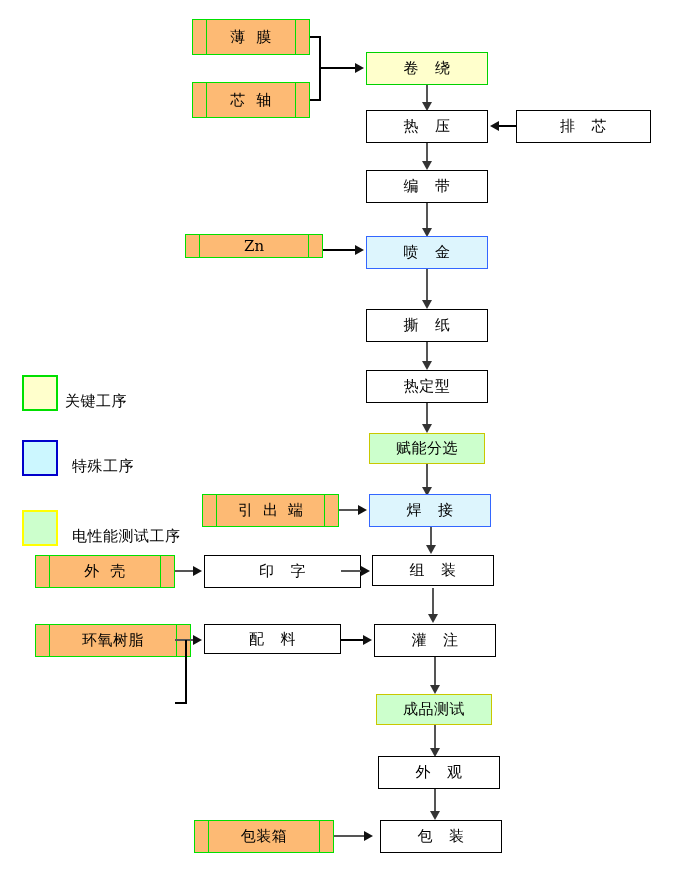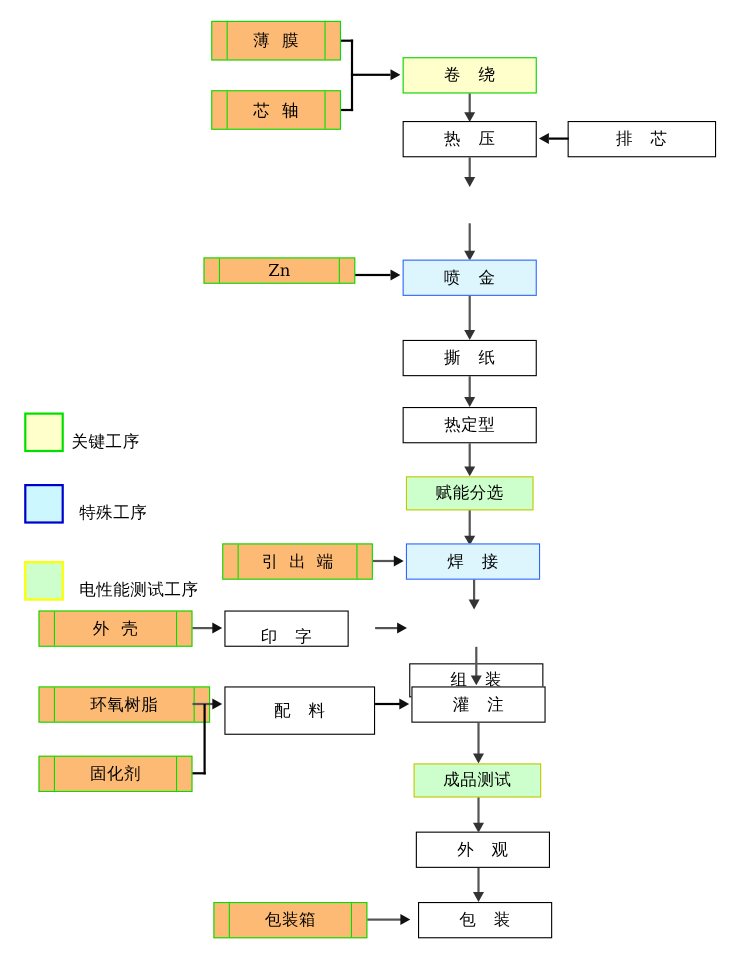--- a/index.html
+++ b/index.html
@@ -158,20 +158,23 @@
 
   <div class="node proc" style="left:516px; top:110px; width:135px; height:33px;">
     <span class="label-cn">排&nbsp;&nbsp;&nbsp;芯</span>
   </div>
   <div class="ln blk" style="left:499px; top:125px; width:18px; height:2px;"></div>
   <div class="arrow-l" style="left:490px; top:121px;"></div>
 
   <div class="ln" style="left:426px; top:143px; width:2px; height:20px;"></div>
   <div class="arrow-d" style="left:422px; top:161px;"></div>
 
+  <div class="node proc" style="left:366px; top:170px; width:122px; height:33px;">
+    <span class="label-cn">编&nbsp;&nbsp;&nbsp;带</span>
+  </div>
 
   <div class="ln" style="left:426px; top:203px; width:2px; height:27px;"></div>
   <div class="arrow-d" style="left:422px; top:228px;"></div>
 
   <div class="data" style="left:185px; top:234px; width:138px; height:24px;">
     <span class="serif">Zn</span>
   </div>
   <div class="ln blk" style="left:323px; top:249px; width:32px; height:2px;"></div>
   <div class="arrow-r" style="left:355px; top:245px;"></div>
 
@@ -215,46 +218,43 @@
 
   <div class="ln" style="left:430px; top:527px; width:2px; height:20px;"></div>
   <div class="arrow-d" style="left:426px; top:545px;"></div>
 
   <div class="data" style="left:35px; top:555px; width:140px; height:33px;">
     <span class="label-cn">外&nbsp;&nbsp;壳</span>
   </div>
   <div class="ln" style="left:175px; top:570px; width:21px; height:2px;"></div>
   <div class="arrow-r" style="left:193px; top:566px;"></div>
 
-  <div class="node proc" style="left:204px; top:555px; width:113px; height:33px;align-items:flex-end;">
+  <div class="node proc" style="left:204px; top:555px; width:157px; height:33px;">
     <span class="label-cn">印&nbsp;&nbsp;&nbsp;字</span>
   </div>
   <div class="ln" style="left:341px; top:570px; width:23px; height:2px;"></div>
   <div class="arrow-r" style="left:361px; top:566px;"></div>
 
-  <div class="node proc" style="left:372px; top:555px; width:122px; height:31px;margin-top:48px;">
+  <div class="node proc" style="left:372px; top:555px; width:122px; height:31px;">
     <span class="label-cn">组&nbsp;&nbsp;&nbsp;装</span>
   </div>
 
   <div class="ln" style="left:432px; top:588px; width:2px; height:28px;"></div>
   <div class="arrow-d" style="left:428px; top:614px;"></div>
 
   <div class="data" style="left:35px; top:624px; width:156px; height:33px;">
     <span class="label-cn">环氧树脂</span>
   </div>
   <div class="ln" style="left:175px; top:639px; width:21px; height:2px;"></div>
   <div class="arrow-r" style="left:193px; top:635px;"></div>
 
-  <div class="data" style="left:35px; top:687px; width:140px; height:33px;">
-    <span class="label-cn">固化剂</span>
-  </div>
   <div class="ln blk" style="left:175px; top:702px; width:12px; height:2px;"></div>
   <div class="ln blk" style="left:185px; top:640px; width:2px; height:64px;"></div>
 
-  <div class="node proc" style="left:204px; top:624px; width:137px; height:44px;">
+  <div class="node proc" style="left:204px; top:624px; width:137px; height:30px;">
     <span class="label-cn">配&nbsp;&nbsp;&nbsp;料</span>
   </div>
   <div class="ln blk" style="left:341px; top:639px; width:24px; height:2px;"></div>
   <div class="arrow-r" style="left:363px; top:635px;"></div>
 
   <div class="node proc" style="left:374px; top:624px; width:122px; height:33px;text-align:center;">
     <span class="label-cn">灌&nbsp;&nbsp;&nbsp;注</span>
   </div>
 
   <div class="ln" style="left:434px; top:657px; width:2px; height:30px;"></div>

